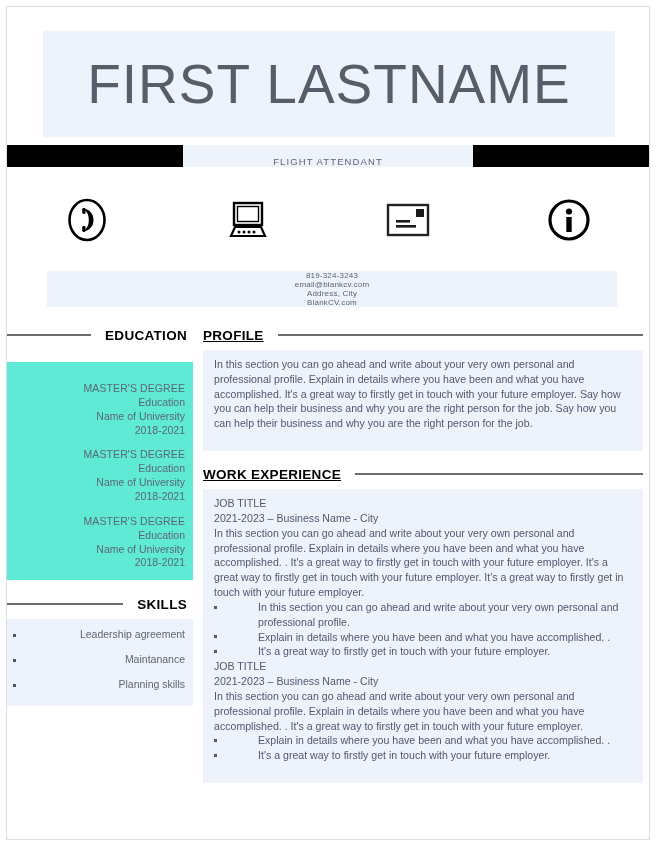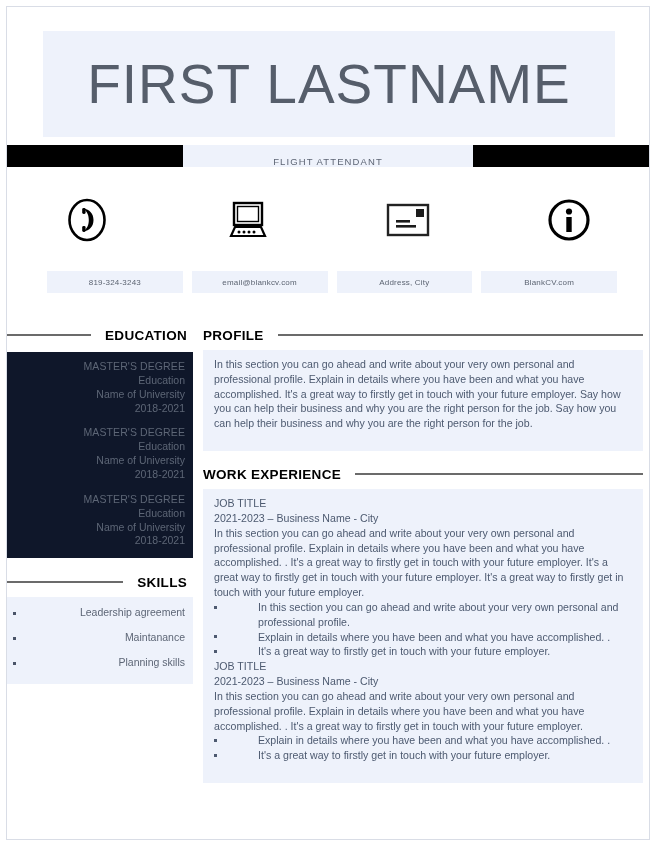--- a/index.html
+++ b/index.html
@@ -62,22 +62,22 @@
     display:flex;
   }
   .icon-cell{
     flex:1;display:flex;align-items:center;justify-content:center;
   }
   .icon-cell svg{display:block;}
 
   
   .chips-row{
     position:absolute;left:40px;top:264px;
-    width:570px;height:22px;
-    display:flex;gap:9px;
+    width:570px;height:15px;
+    display:flex;flex-direction:column;
   }
   .chip{
     flex:1;background:#eef2fb;
     display:flex;align-items:center;justify-content:center;
     font-size:8px;color:#5c6personal;
     color:#5c6472;
     letter-spacing:.2px;
   }
 
   
@@ -94,27 +94,27 @@
   }
   .head.right{justify-content:flex-end;}
   .head .rule{
     flex:1;height:2px;background:#6b6b6b;
   }
   .head .label{
     font-size:13.5px;font-weight:bold;color:#000;
     letter-spacing:.3px;white-space:nowrap;
   }
   .head.right .label{margin-left:14px;margin-right:6px;}
-  .head.left .label{margin-right:14px;}
+  .head.left .label{margin-right:14px;text-decoration:underline;}
 
   
   .edu-block{
-    background:#0f172a;
-    margin-top:7px;
-    padding:8px 8px 10px 10px;
+    background:#5eead4;
+    margin-top:17px;
+    padding:20px 8px 10px 10px;
     text-align:right;
   }
   .edu-item{margin-bottom:11px;}
   .edu-item:last-child{margin-bottom:0;}
   .edu-item div{
     font-size:10.5px;color:#5d6676;line-height:1.32;
   }
   .edu-item .deg{letter-spacing:.1px;}
 
   .skills-block{

